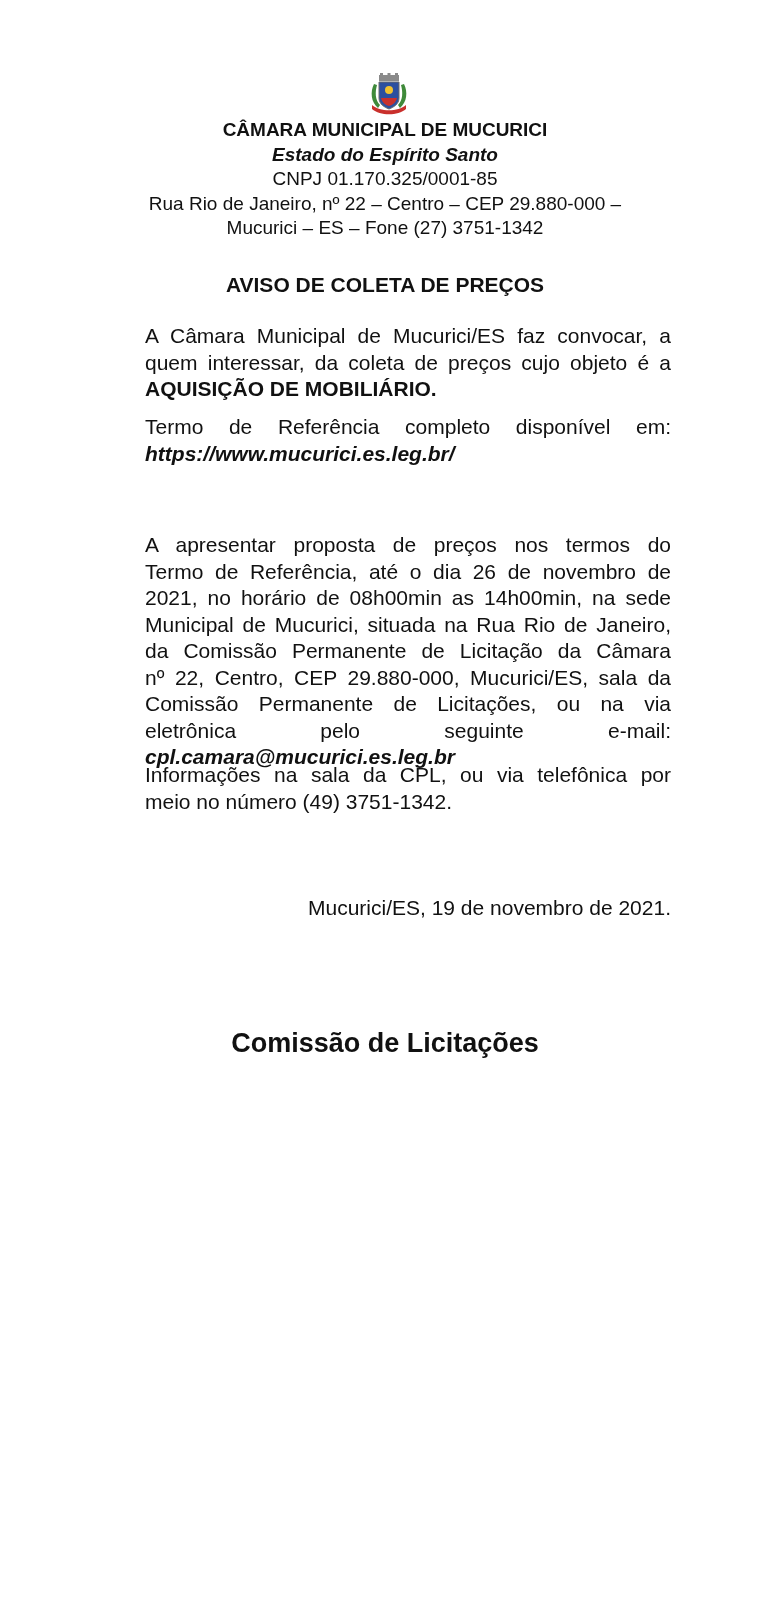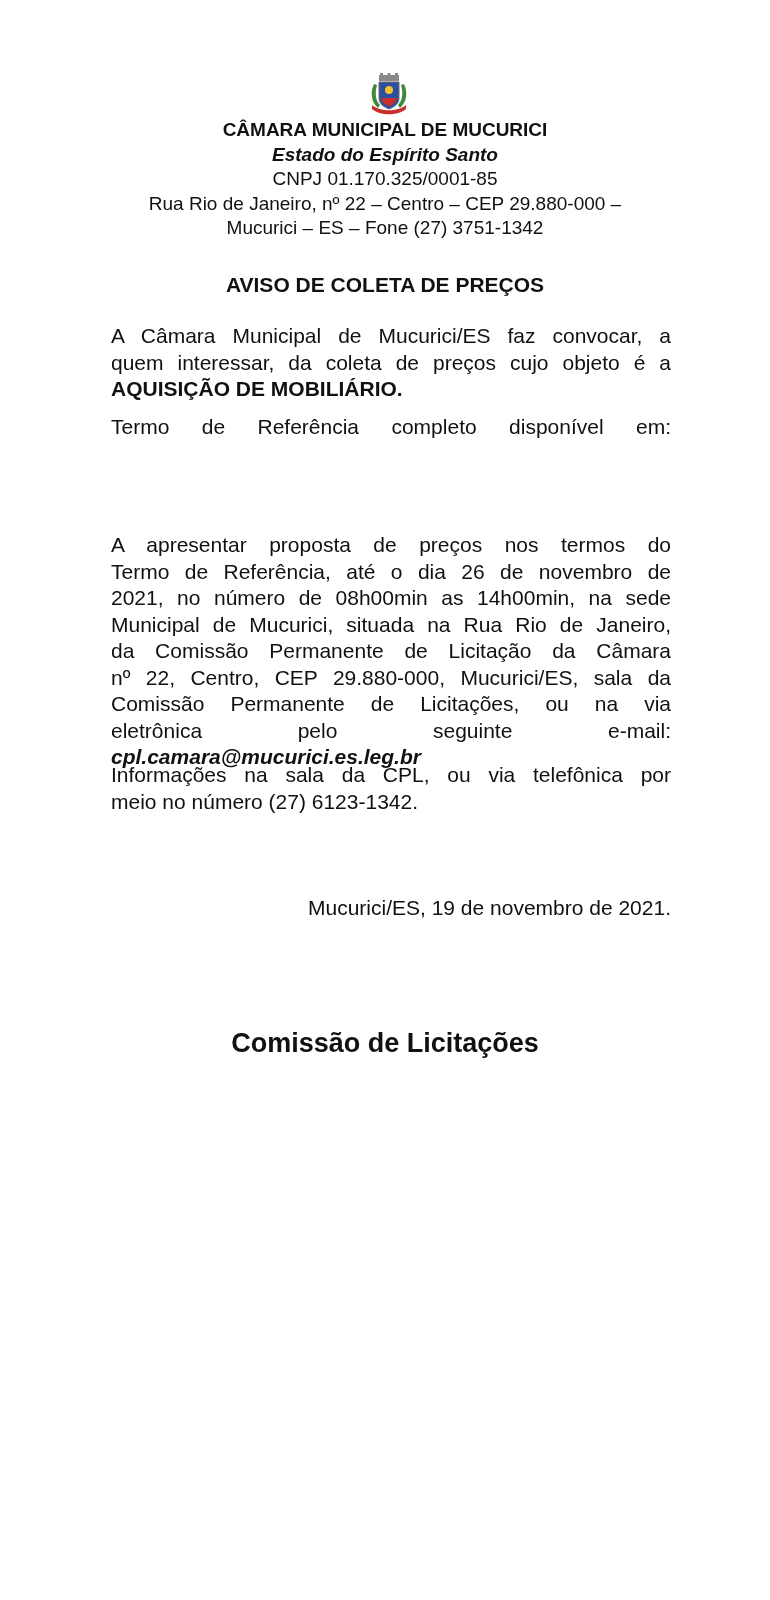--- a/index.html
+++ b/index.html
@@ -55,20 +55,21 @@
       left: 111px;
       width: 560px;
       font-size: 21px;
       line-height: 26.5px;
     }
     .line {
       display: block;
       white-space: nowrap;
       text-align: justify;
       text-align-last: justify;
+      margin-left: 34px;
     }
     .line.last {
       text-align: left;
       text-align-last: left;
     }
     .date {
       position: absolute;
       left: 111px;
       width: 560px;
       top: 895px;
@@ -120,36 +121,37 @@
   <div class="title">AVISO DE COLETA DE PREÇOS</div>
 
   <div class="body-block" style="top:323px;">
     <span class="line">A Câmara Municipal de Mucurici/ES faz convocar, a</span>
     <span class="line">quem interessar, da coleta de preços cujo objeto é a</span>
     <span class="line last bold">AQUISIÇÃO DE MOBILIÁRIO.</span>
   </div>
 
   <div class="body-block" style="top:414px;">
     <span class="line">Termo de Referência completo disponível em:</span>
+    <span class="line last bold-italic">https://www.mucurici.es.leg.br/</span>
   </div>
 
   <div class="body-block" style="top:532px;">
     <span class="line">A apresentar proposta de preços nos termos do</span>
     <span class="line">Termo de Referência, até o dia 26 de novembro de</span>
-    <span class="line">2021, no número de 08h00min as 14h00min, na sede</span>
+    <span class="line">2021, no horário de 08h00min as 14h00min, na sede</span>
     <span class="line">Municipal de Mucurici, situada na Rua Rio de Janeiro,</span>
     <span class="line">da Comissão Permanente de Licitação da Câmara</span>
     <span class="line">nº 22, Centro, CEP 29.880-000, Mucurici/ES, sala da</span>
     <span class="line">Comissão Permanente de Licitações, ou na via</span>
     <span class="line">eletrônica pelo seguinte e-mail:</span>
     <span class="line last bold-italic">cpl.camara@mucurici.es.leg.br</span>
   </div>
 
   <div class="body-block" style="top:762px;">
     <span class="line">Informações na sala da CPL, ou via telefônica por</span>
-    <span class="line last">meio no número (27) 6123-1342.</span>
+    <span class="line last">meio no número (49) 3751-1342.</span>
   </div>
 
   <div class="date">Mucurici/ES, 19 de novembro de 2021.</div>
 
   <div class="signature">Comissão de Licitações</div>
 
 </div>
 
 </body></html>

